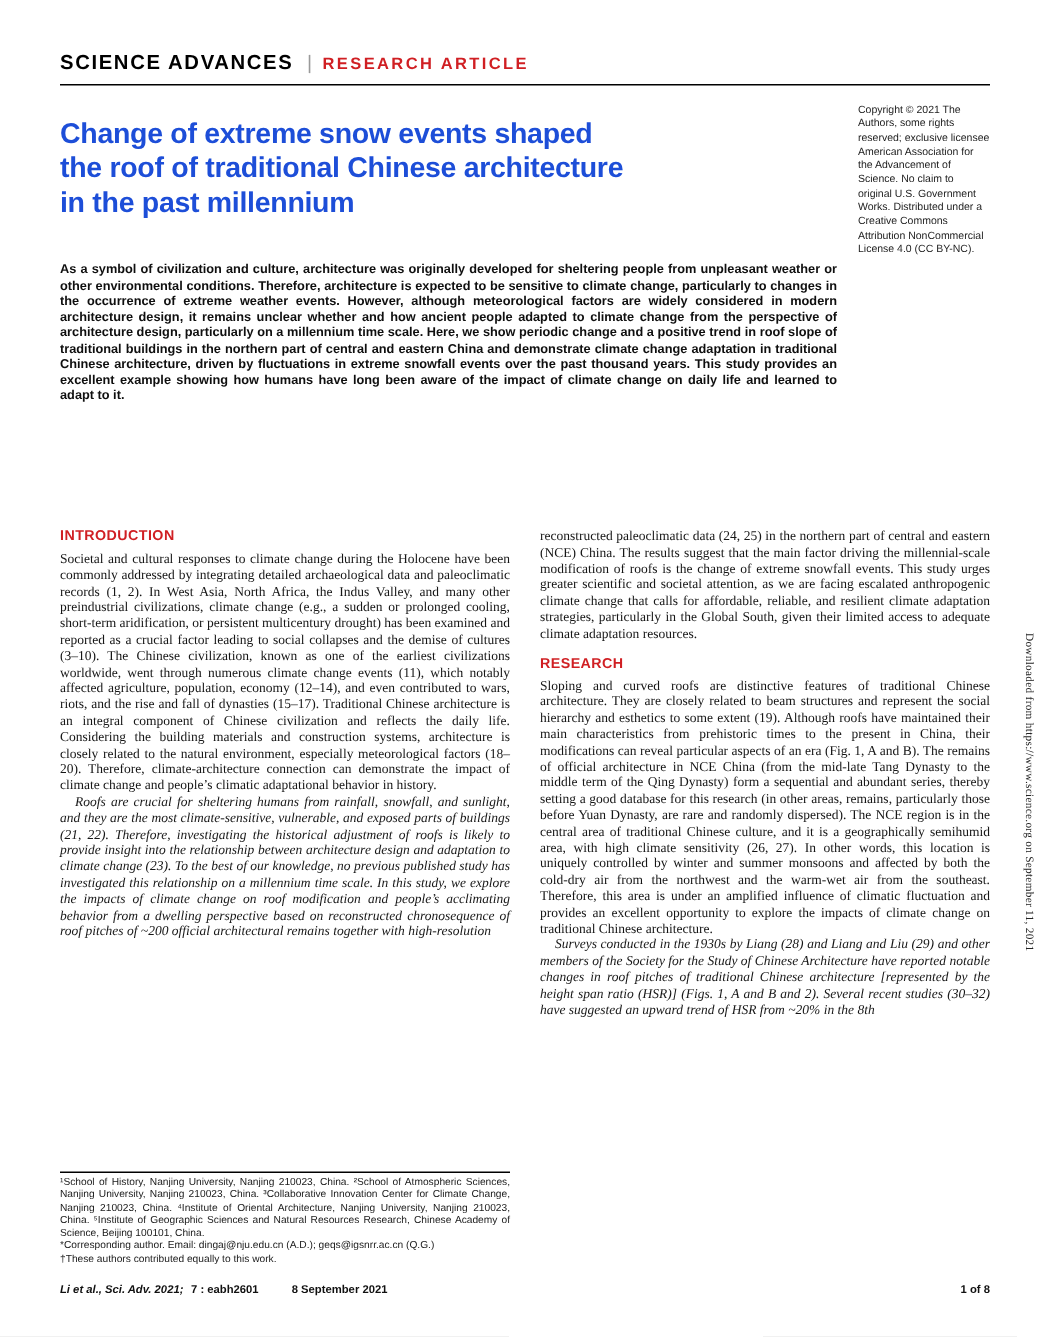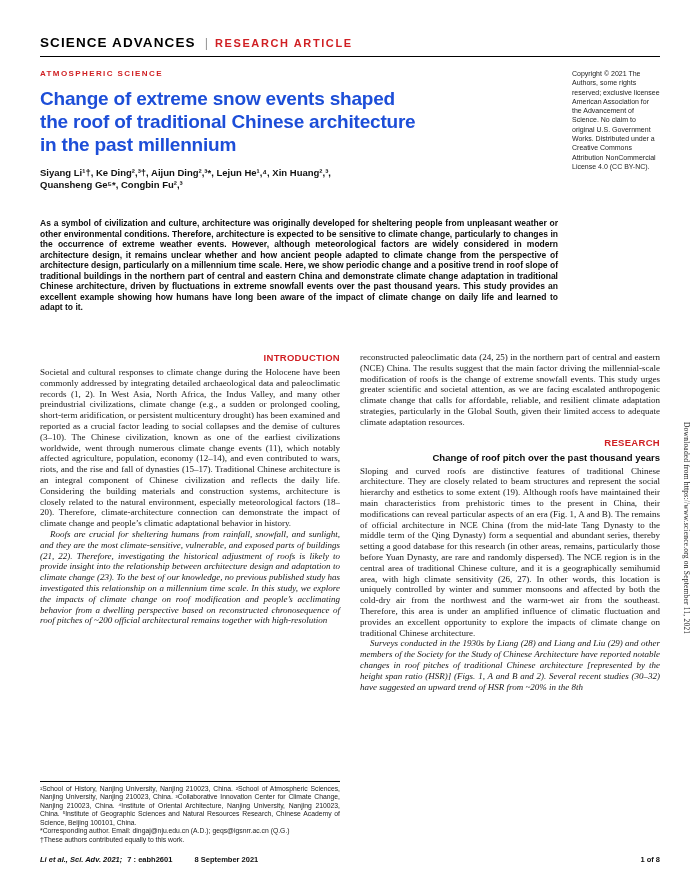--- a/index.html
+++ b/index.html
@@ -66,21 +66,21 @@
   .copyright{
     width:88px;margin-left:14px;
     font-family:"Liberation Sans",sans-serif;
     font-size:7px;line-height:9.3px;color:#1c1c1c;
   }
   
   .columns{
     position:absolute;top:352px;left:40px;width:620px;height:492px;
     display:flex;gap:20px;
   }
-  .col{width:300px;display:flex;flex-direction:column;align-items:flex-end;}
+  .col{width:300px;display:flex;flex-direction:column;}
   .sec-heading{
     font-family:"Liberation Sans",sans-serif;
     font-size:9.5px;font-weight:700;letter-spacing:0.3px;
     color:var(--accent-red);margin:0 0 4px 0;
   }
   .sec-heading.results{margin-top:9px;}
   .sub-heading{
     font-family:"Liberation Sans",sans-serif;
     font-size:9.5px;font-weight:700;color:#0d0d0d;margin:0 0 3px 0;
   }
@@ -122,46 +122,42 @@
 
 <div class="page">
 
   <div class="masthead">
     <span class="journal-name">SCIENCE ADVANCES</span><span class="masthead-divider">|</span><span class="article-type">RESEARCH ARTICLE</span>
   </div>
   <div class="masthead-rule"></div>
 
   <div class="head-grid">
     <div class="title-block">
-      <div class="section-label">ATMOSPHERIC SCIENCE</div>
       <h1 class="title">Change of extreme snow events shaped
 the roof of traditional Chinese architecture
 in the past millennium</h1>
-      <div class="authors">Siyang Li¹†, Ke Ding²,³†, Aijun Ding²,³*, Lejun He¹,⁴, Xin Huang²,³,
-Quansheng Ge⁵*, Congbin Fu²,³</div>
       <p class="abstract">As a symbol of civilization and culture, architecture was originally developed for sheltering people from unpleasant weather or other environmental conditions. Therefore, architecture is expected to be sensitive to climate change, particularly to changes in the occurrence of extreme weather events. However, although meteorological factors are widely considered in modern architecture design, it remains unclear whether and how ancient people adapted to climate change from the perspective of architecture design, particularly on a millennium time scale. Here, we show periodic change and a positive trend in roof slope of traditional buildings in the northern part of central and eastern China and demonstrate climate change adaptation in traditional Chinese architecture, driven by fluctuations in extreme snowfall events over the past thousand years. This study provides an excellent example showing how humans have long been aware of the impact of climate change on daily life and learned to adapt to it.</p>
     </div>
     <aside class="copyright">Copyright © 2021 The Authors, some rights reserved; exclusive licensee American Association for the Advancement of Science. No claim to original U.S. Government Works. Distributed under a Creative Commons Attribution NonCommercial License 4.0 (CC BY-NC).</aside>
   </div>
 
   <div class="columns">
     <div class="col">
       <h2 class="sec-heading">INTRODUCTION</h2>
       <p class="body-p">Societal and cultural responses to climate change during the Holocene have been commonly addressed by integrating detailed archaeological data and paleoclimatic records (1, 2). In West Asia, North Africa, the Indus Valley, and many other preindustrial civilizations, climate change (e.g., a sudden or prolonged cooling, short-term aridification, or persistent multicentury drought) has been examined and reported as a crucial factor leading to social collapses and the demise of cultures (3–10). The Chinese civilization, known as one of the earliest civilizations worldwide, went through numerous climate change events (11), which notably affected agriculture, population, economy (12–14), and even contributed to wars, riots, and the rise and fall of dynasties (15–17). Traditional Chinese architecture is an integral component of Chinese civilization and reflects the daily life. Considering the building materials and construction systems, architecture is closely related to the natural environment, especially meteorological factors (18–20). Therefore, climate-architecture connection can demonstrate the impact of climate change and people’s climatic adaptational behavior in history.</p>
       <p class="body-p indent">Roofs are crucial for sheltering humans from rainfall, snowfall, and sunlight, and they are the most climate-sensitive, vulnerable, and exposed parts of buildings (21, 22). Therefore, investigating the historical adjustment of roofs is likely to provide insight into the relationship between architecture design and adaptation to climate change (23). To the best of our knowledge, no previous published study has investigated this relationship on a millennium time scale. In this study, we explore the impacts of climate change on roof modification and people’s acclimating behavior from a dwelling perspective based on reconstructed chronosequence of roof pitches of ~200 official architectural remains together with high-resolution</p>
       <div class="footnotes">
         <p>¹School of History, Nanjing University, Nanjing 210023, China. ²School of Atmospheric Sciences, Nanjing University, Nanjing 210023, China. ³Collaborative Innovation Center for Climate Change, Nanjing 210023, China. ⁴Institute of Oriental Architecture, Nanjing University, Nanjing 210023, China. ⁵Institute of Geographic Sciences and Natural Resources Research, Chinese Academy of Science, Beijing 100101, China.</p>
         <p>*Corresponding author. Email: dingaj@nju.edu.cn (A.D.); geqs@igsnrr.ac.cn (Q.G.)</p>
         <p>†These authors contributed equally to this work.</p>
       </div>
     </div>
     <div class="col">
       <p class="body-p">reconstructed paleoclimatic data (24, 25) in the northern part of central and eastern (NCE) China. The results suggest that the main factor driving the millennial-scale modification of roofs is the change of extreme snowfall events. This study urges greater scientific and societal attention, as we are facing escalated anthropogenic climate change that calls for affordable, reliable, and resilient climate adaptation strategies, particularly in the Global South, given their limited access to adequate climate adaptation resources.</p>
       <h2 class="sec-heading results">RESEARCH</h2>
-      <h3 class="sub-heading">Change of roof pitch over the past thousand years</h3>
       <p class="body-p">Sloping and curved roofs are distinctive features of traditional Chinese architecture. They are closely related to beam structures and represent the social hierarchy and esthetics to some extent (19). Although roofs have maintained their main characteristics from prehistoric times to the present in China, their modifications can reveal particular aspects of an era (Fig. 1, A and B). The remains of official architecture in NCE China (from the mid-late Tang Dynasty to the middle term of the Qing Dynasty) form a sequential and abundant series, thereby setting a good database for this research (in other areas, remains, particularly those before Yuan Dynasty, are rare and randomly dispersed). The NCE region is in the central area of traditional Chinese culture, and it is a geographically semihumid area, with high climate sensitivity (26, 27). In other words, this location is uniquely controlled by winter and summer monsoons and affected by both the cold-dry air from the northwest and the warm-wet air from the southeast. Therefore, this area is under an amplified influence of climatic fluctuation and provides an excellent opportunity to explore the impacts of climate change on traditional Chinese architecture.</p>
       <p class="body-p indent">Surveys conducted in the 1930s by Liang (28) and Liang and Liu (29) and other members of the Society for the Study of Chinese Architecture have reported notable changes in roof pitches of traditional Chinese architecture [represented by the height span ratio (HSR)] (Figs. 1, A and B and 2). Several recent studies (30–32) have suggested an upward trend of HSR from ~20% in the 8th</p>
     </div>
   </div>
 
   <footer class="page-footer">
     <div class="footer-left">
       <span class="cite-italic">Li et al., Sci. Adv. 2021;</span>
       <span class="cite-rest">7 : eabh2601</span>
       <span class="footer-date">8 September 2021</span>

